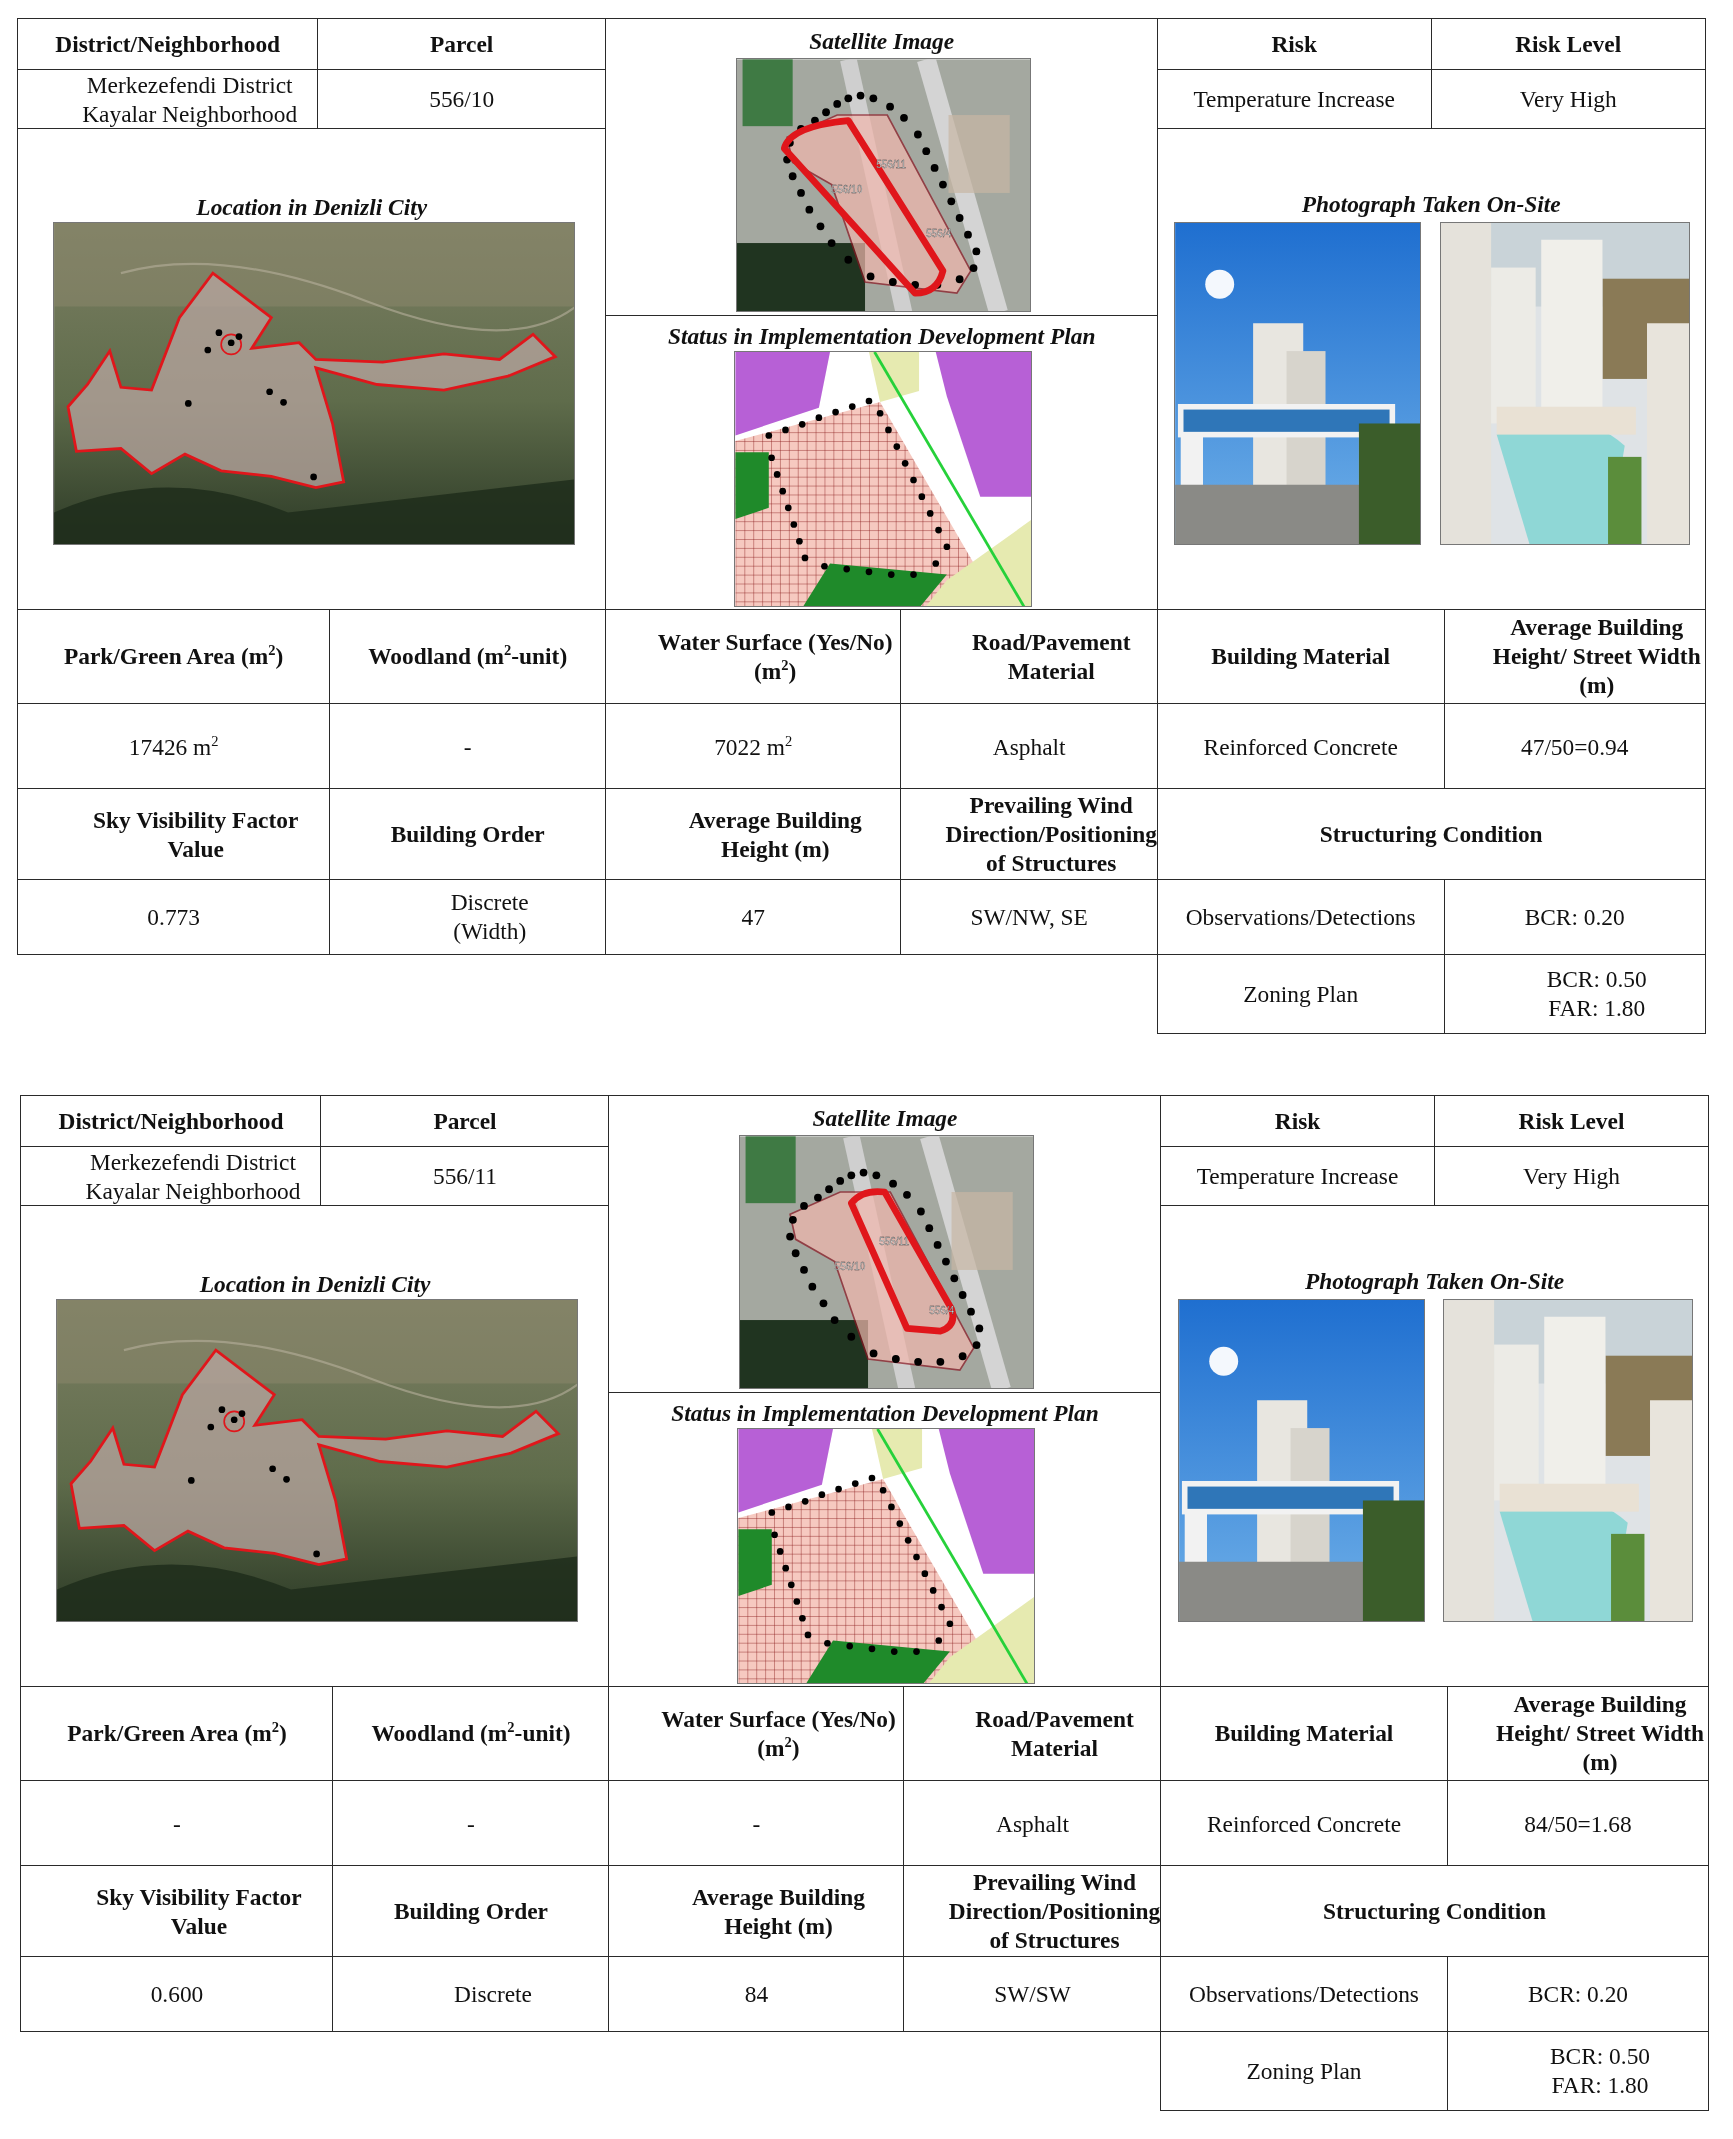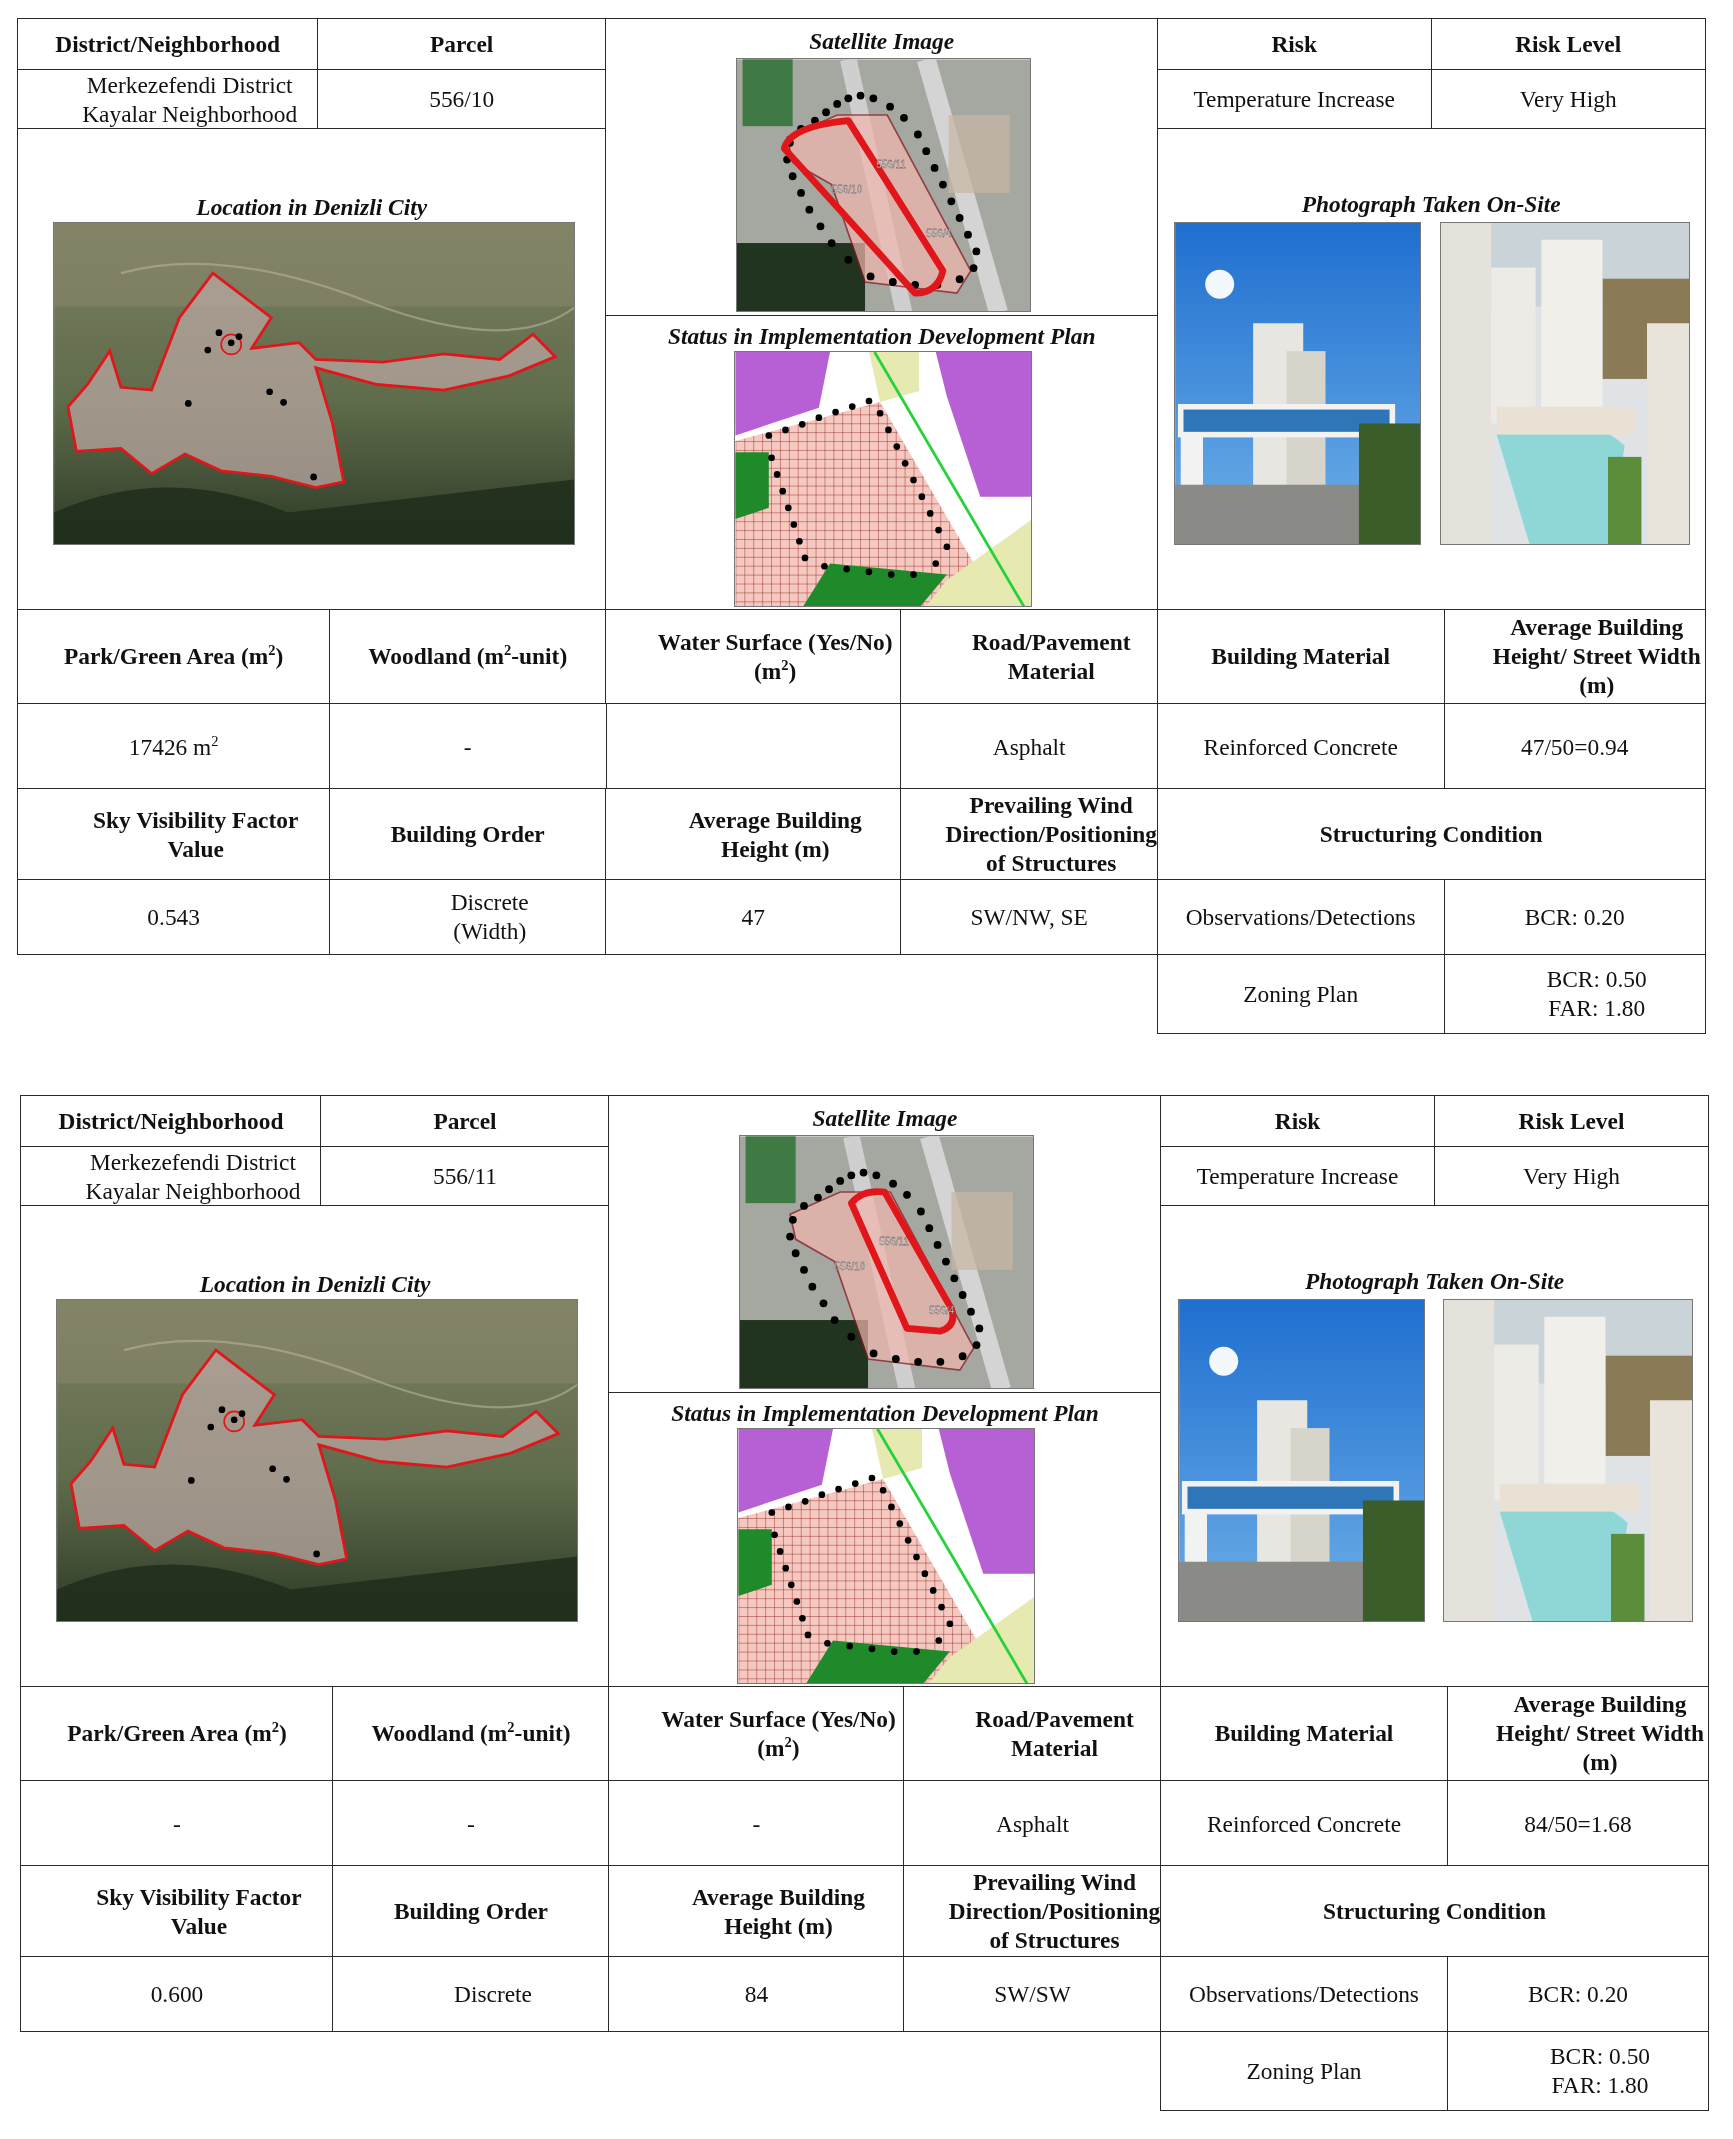--- a/index.html
+++ b/index.html
@@ -246,20 +246,23 @@
       <span class="txtblock">Height/ Street Width</span>
       <span class="txtblock">(m)</span>
     </div>
 
     <div class="cell val" style="left:0;top:685px;width:314px;height:88px;">
       <span><span>17426 m</span><sup>2</sup></span>
     </div>
     <div class="cell val" style="left:312px;top:685px;width:278px;height:88px;">
       <span>-</span>
     </div>
+    <div class="cell val" style="left:588px;top:685px;width:297px;height:88px;">
+      <span><span>7022 m</span><sup>2</sup></span>
+    </div>
     <div class="cell val" style="left:883px;top:685px;width:259px;height:88px;">
       <span>Asphalt</span>
     </div>
     <div class="cell val" style="left:1140px;top:685px;width:288px;height:88px;">
       <span>Reinforced Concrete</span>
     </div>
     <div class="cell val" style="left:1427px;top:685px;width:262px;height:88px;">
       <span>47/50=0.94</span>
     </div>
 
@@ -277,21 +280,21 @@
     <div class="cell hdr" style="left:883px;top:770px;width:259px;height:93px;">
       <span class="txtblock">Prevailing Wind</span>
       <span class="txtblock">Direction/Positioning</span>
       <span class="txtblock">of Structures</span>
     </div>
     <div class="cell hdr" style="left:1140px;top:770px;width:549px;height:93px;">
       <span>Structuring Condition</span>
     </div>
 
     <div class="cell val" style="left:0;top:861px;width:314px;height:76px;">
-      <span>0.543</span>
+      <span>0.773</span>
     </div>
     <div class="cell val" style="left:312px;top:861px;width:278px;height:76px;">
       <span class="txtblock">Discrete</span>
       <span class="txtblock">(Width)</span>
     </div>
     <div class="cell val" style="left:588px;top:861px;width:297px;height:76px;">
       <span>47</span>
     </div>
     <div class="cell val" style="left:883px;top:861px;width:259px;height:76px;">
       <span>SW/NW, SE</span>

